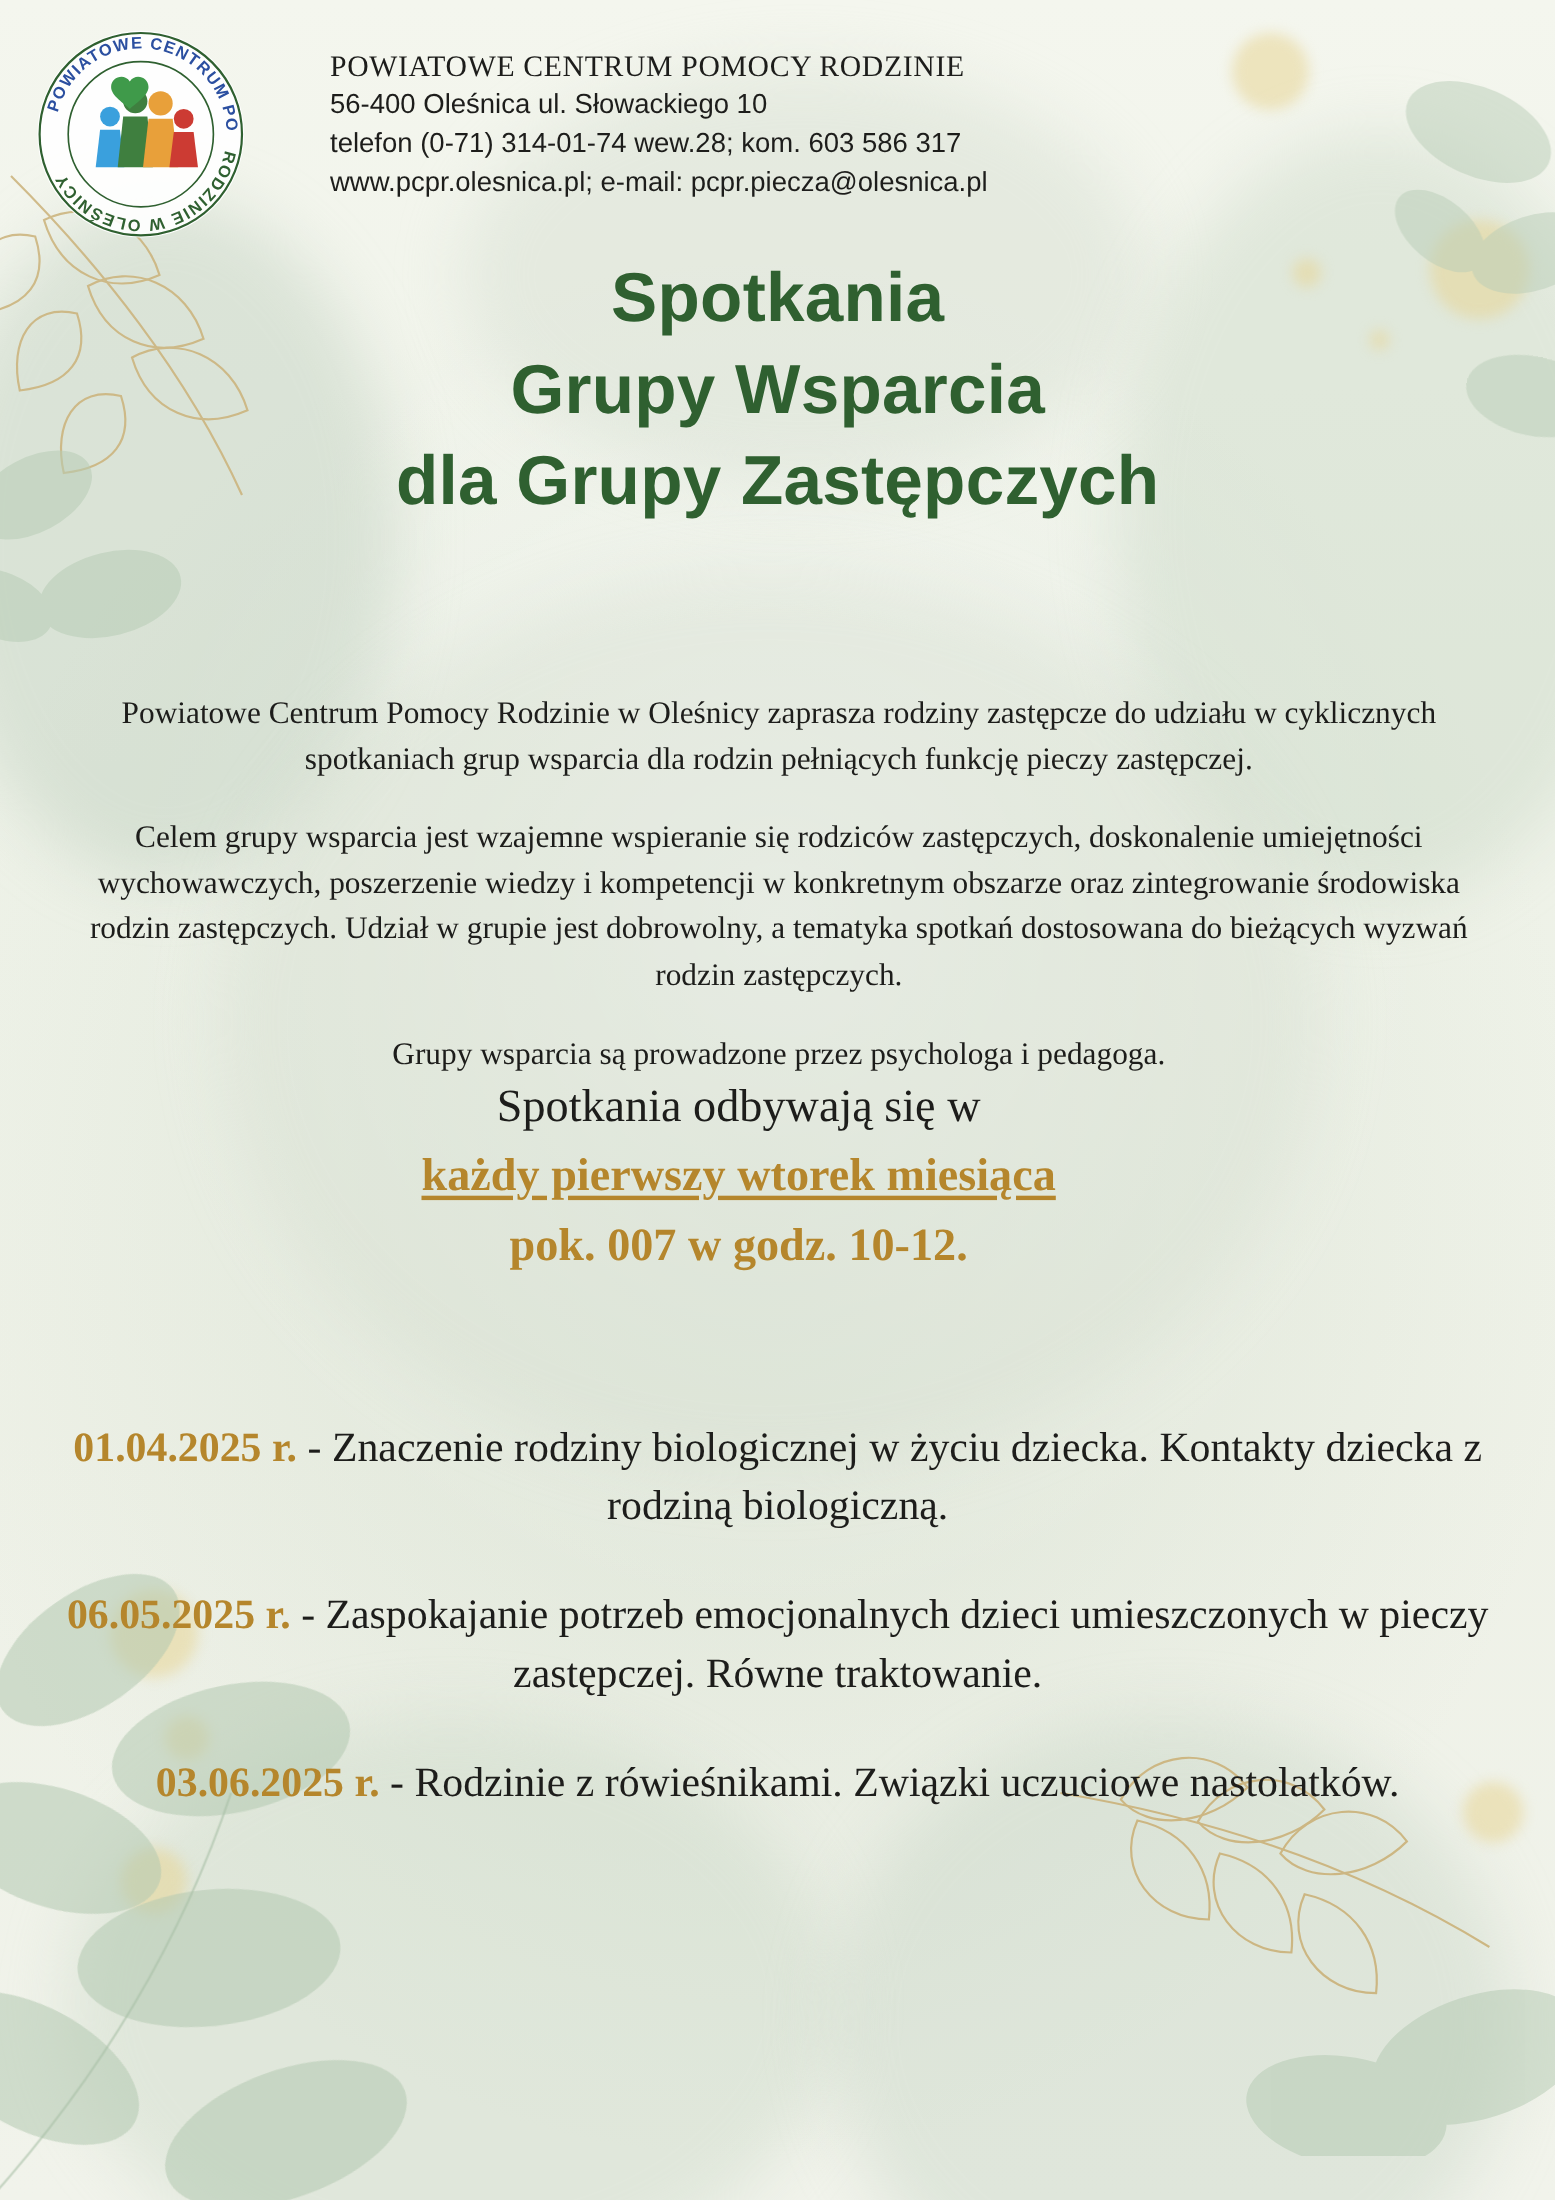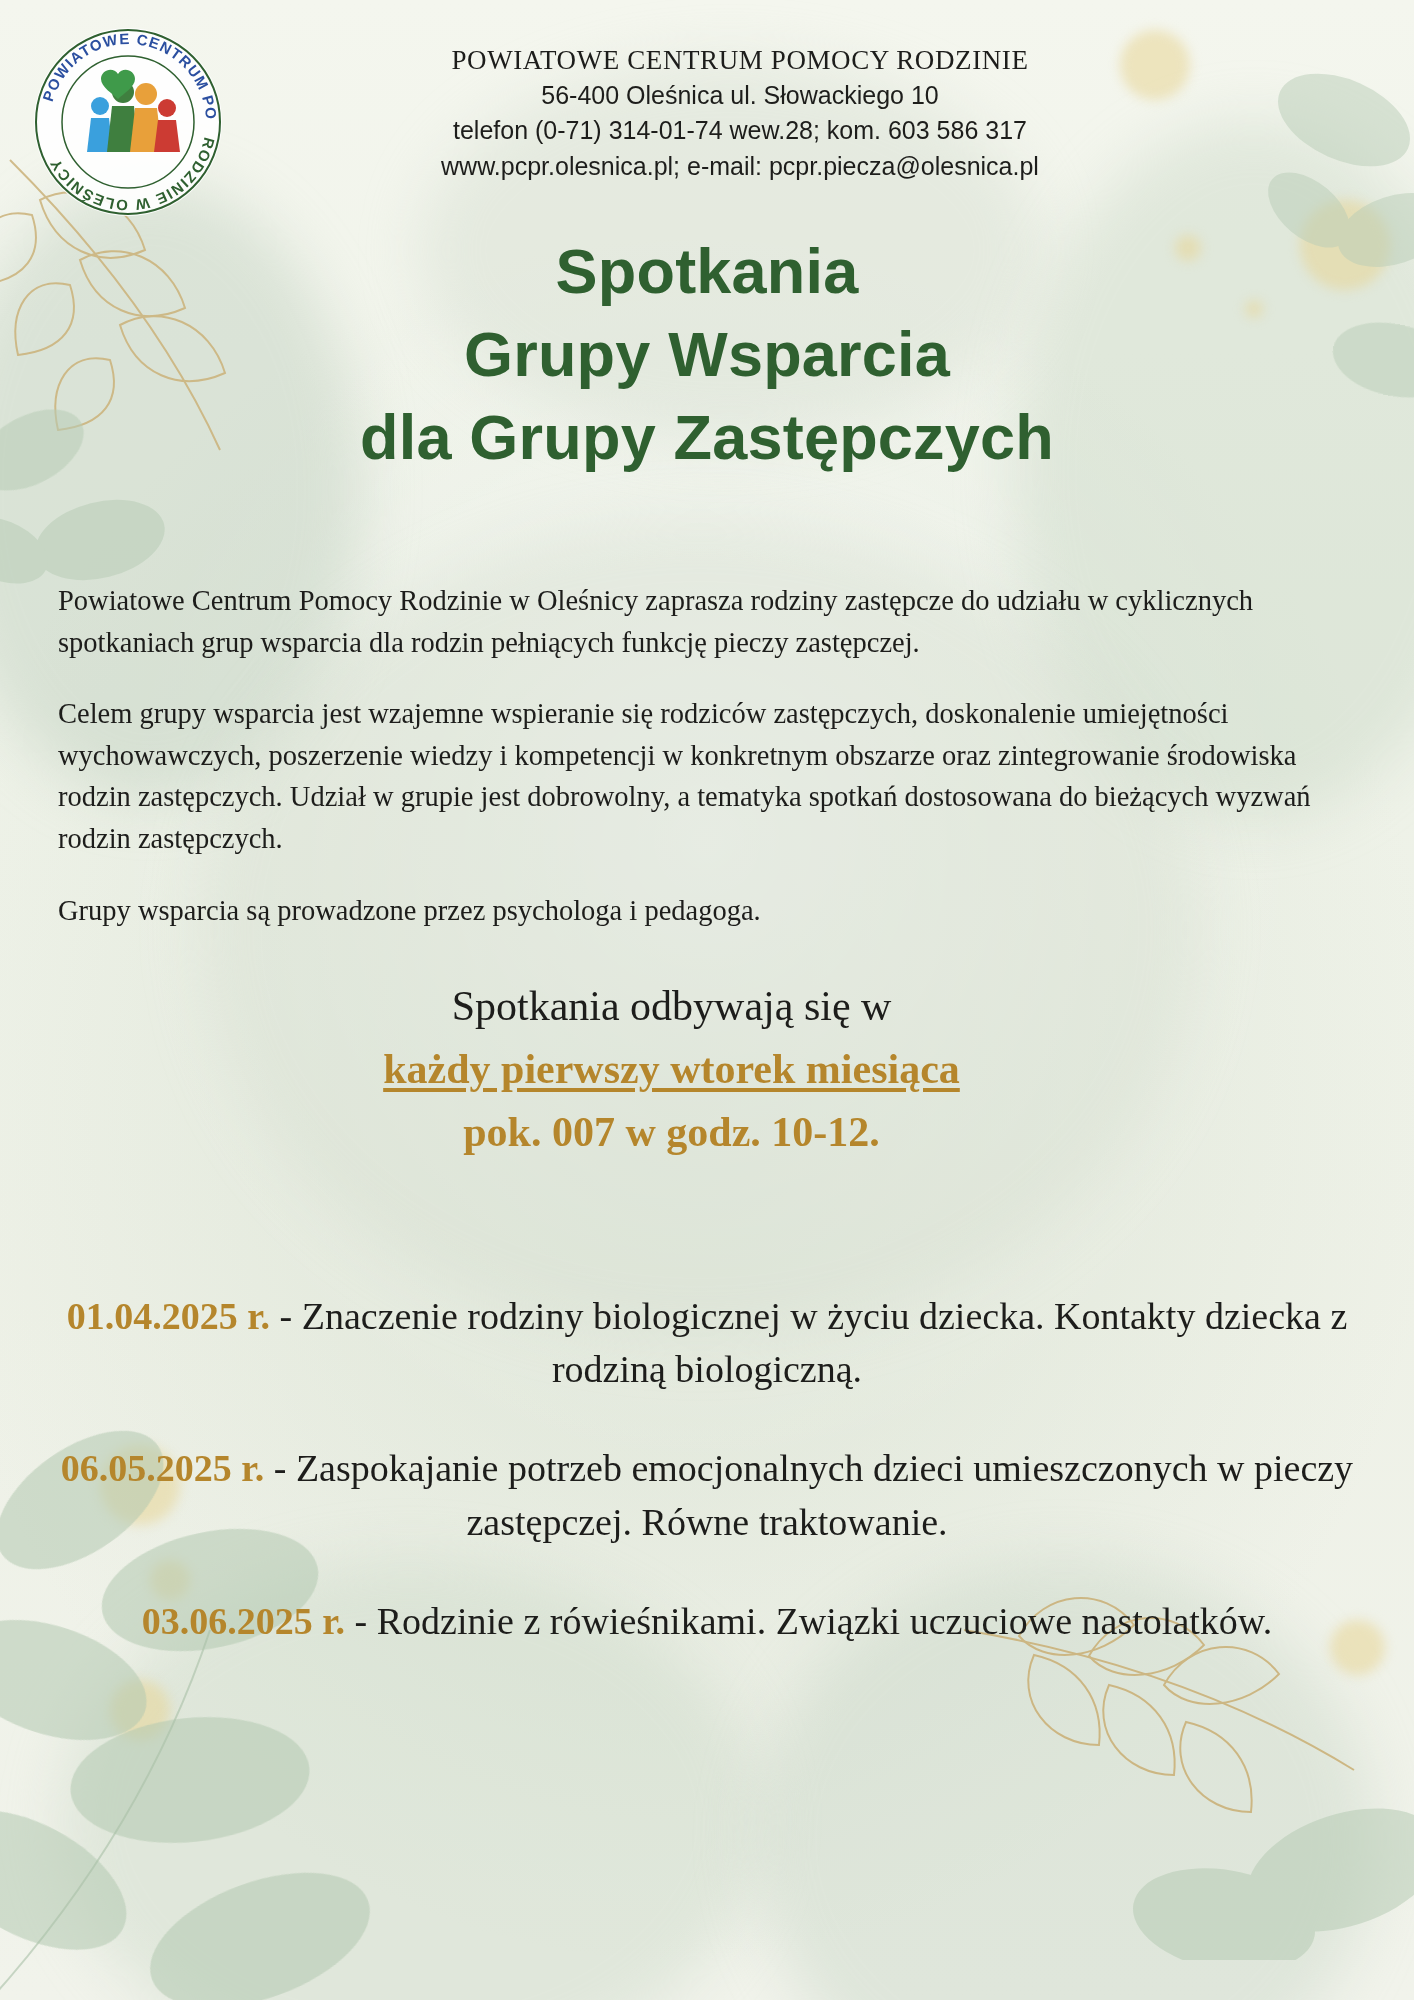--- a/index.html
+++ b/index.html
@@ -70,21 +70,21 @@
     left: 28px;
     top: 0px;
     width: 200px;
     height: 200px;
   }
   .org-block {
     position: absolute;
     left: 300px;
     top: 22px;
     width: 880px;
-    text-align: center;
+    text-align: left;
     color: #1d1d1b;
   }
   .org-name {
     font-family: "Liberation Serif", serif;
     font-size: 27px;
     letter-spacing: 0.6px;
     line-height: 1.25;
     font-weight: 400;
   }
   .org-line {
@@ -106,23 +106,24 @@
     font-weight: 700;
     font-size: 63px;
     line-height: 1.32;
     letter-spacing: 0.2px;
   }
   .title-line { display: block; }
 
   
   .body-text {
     position: absolute;
-    top: 580px;
+    top: 628px;
     left: 58px;
     width: 1300px;
+    text-align: center;
     color: #1d1d1b;
     font-family: "Liberation Serif", serif;
     font-size: 28.5px;
     line-height: 1.46;
   }
   .para { margin: 0 0 30px 0; }
   .para:last-child { margin-bottom: 0; }
 
   
   .meeting {

